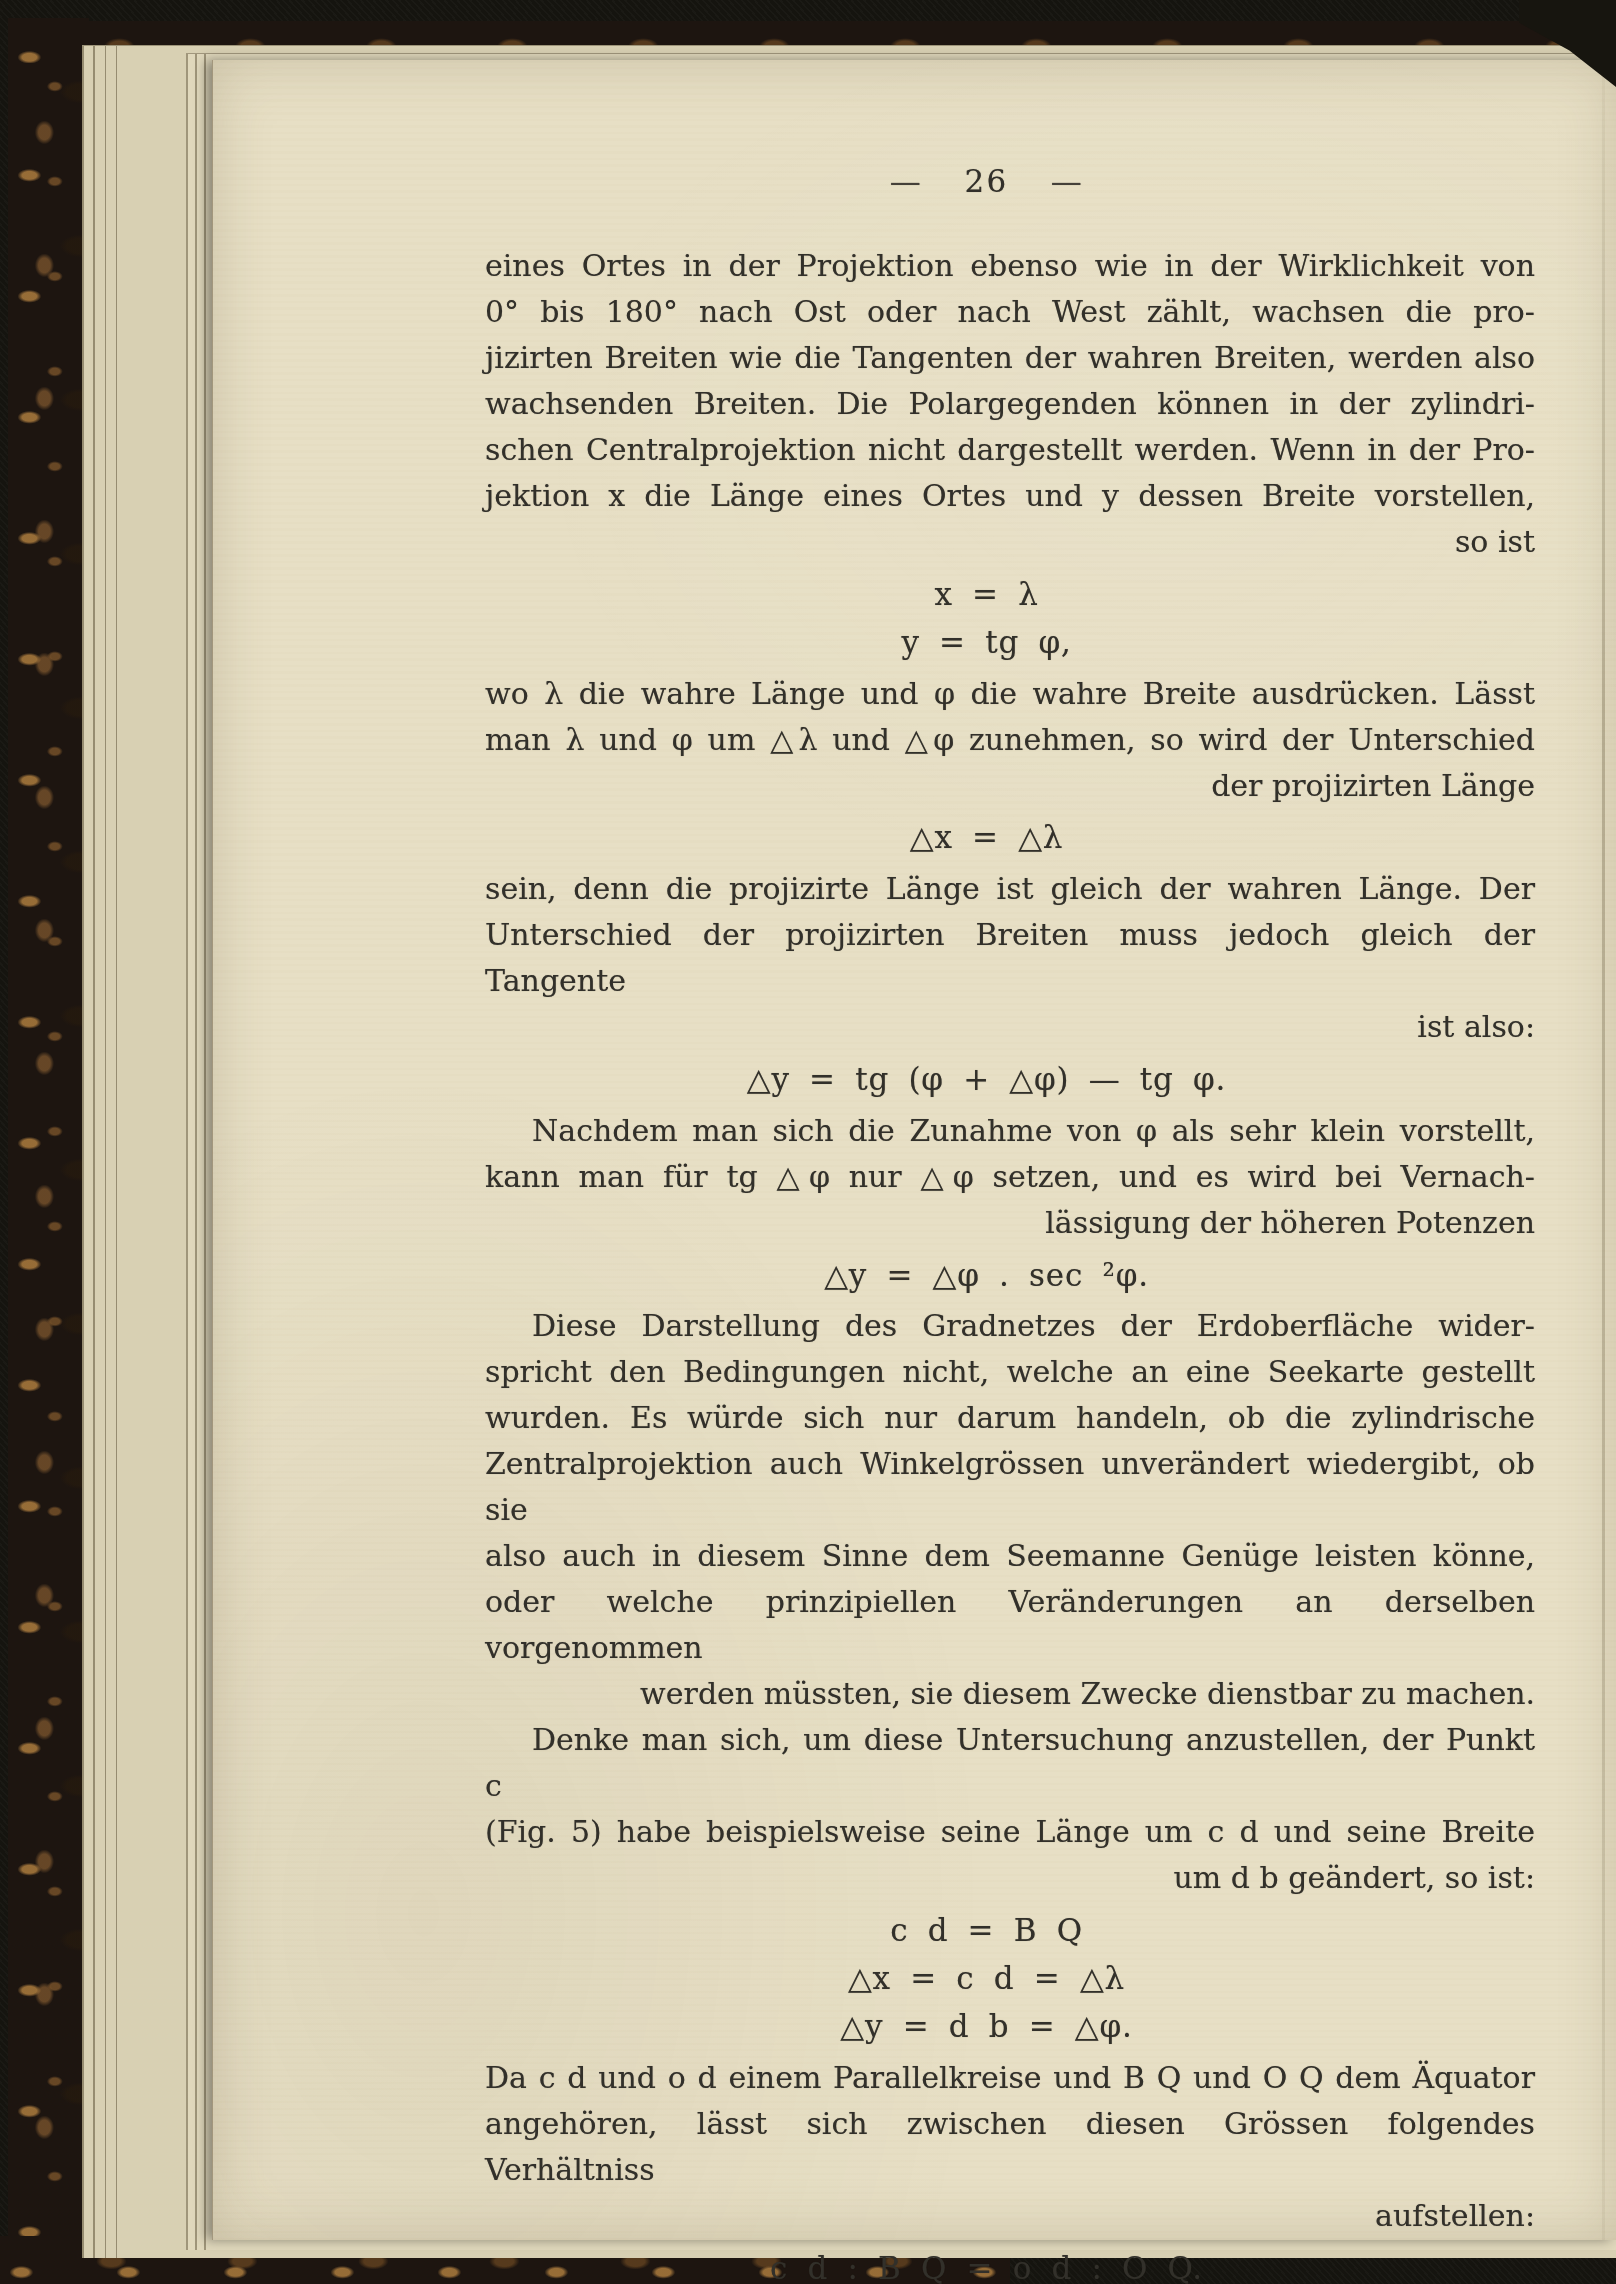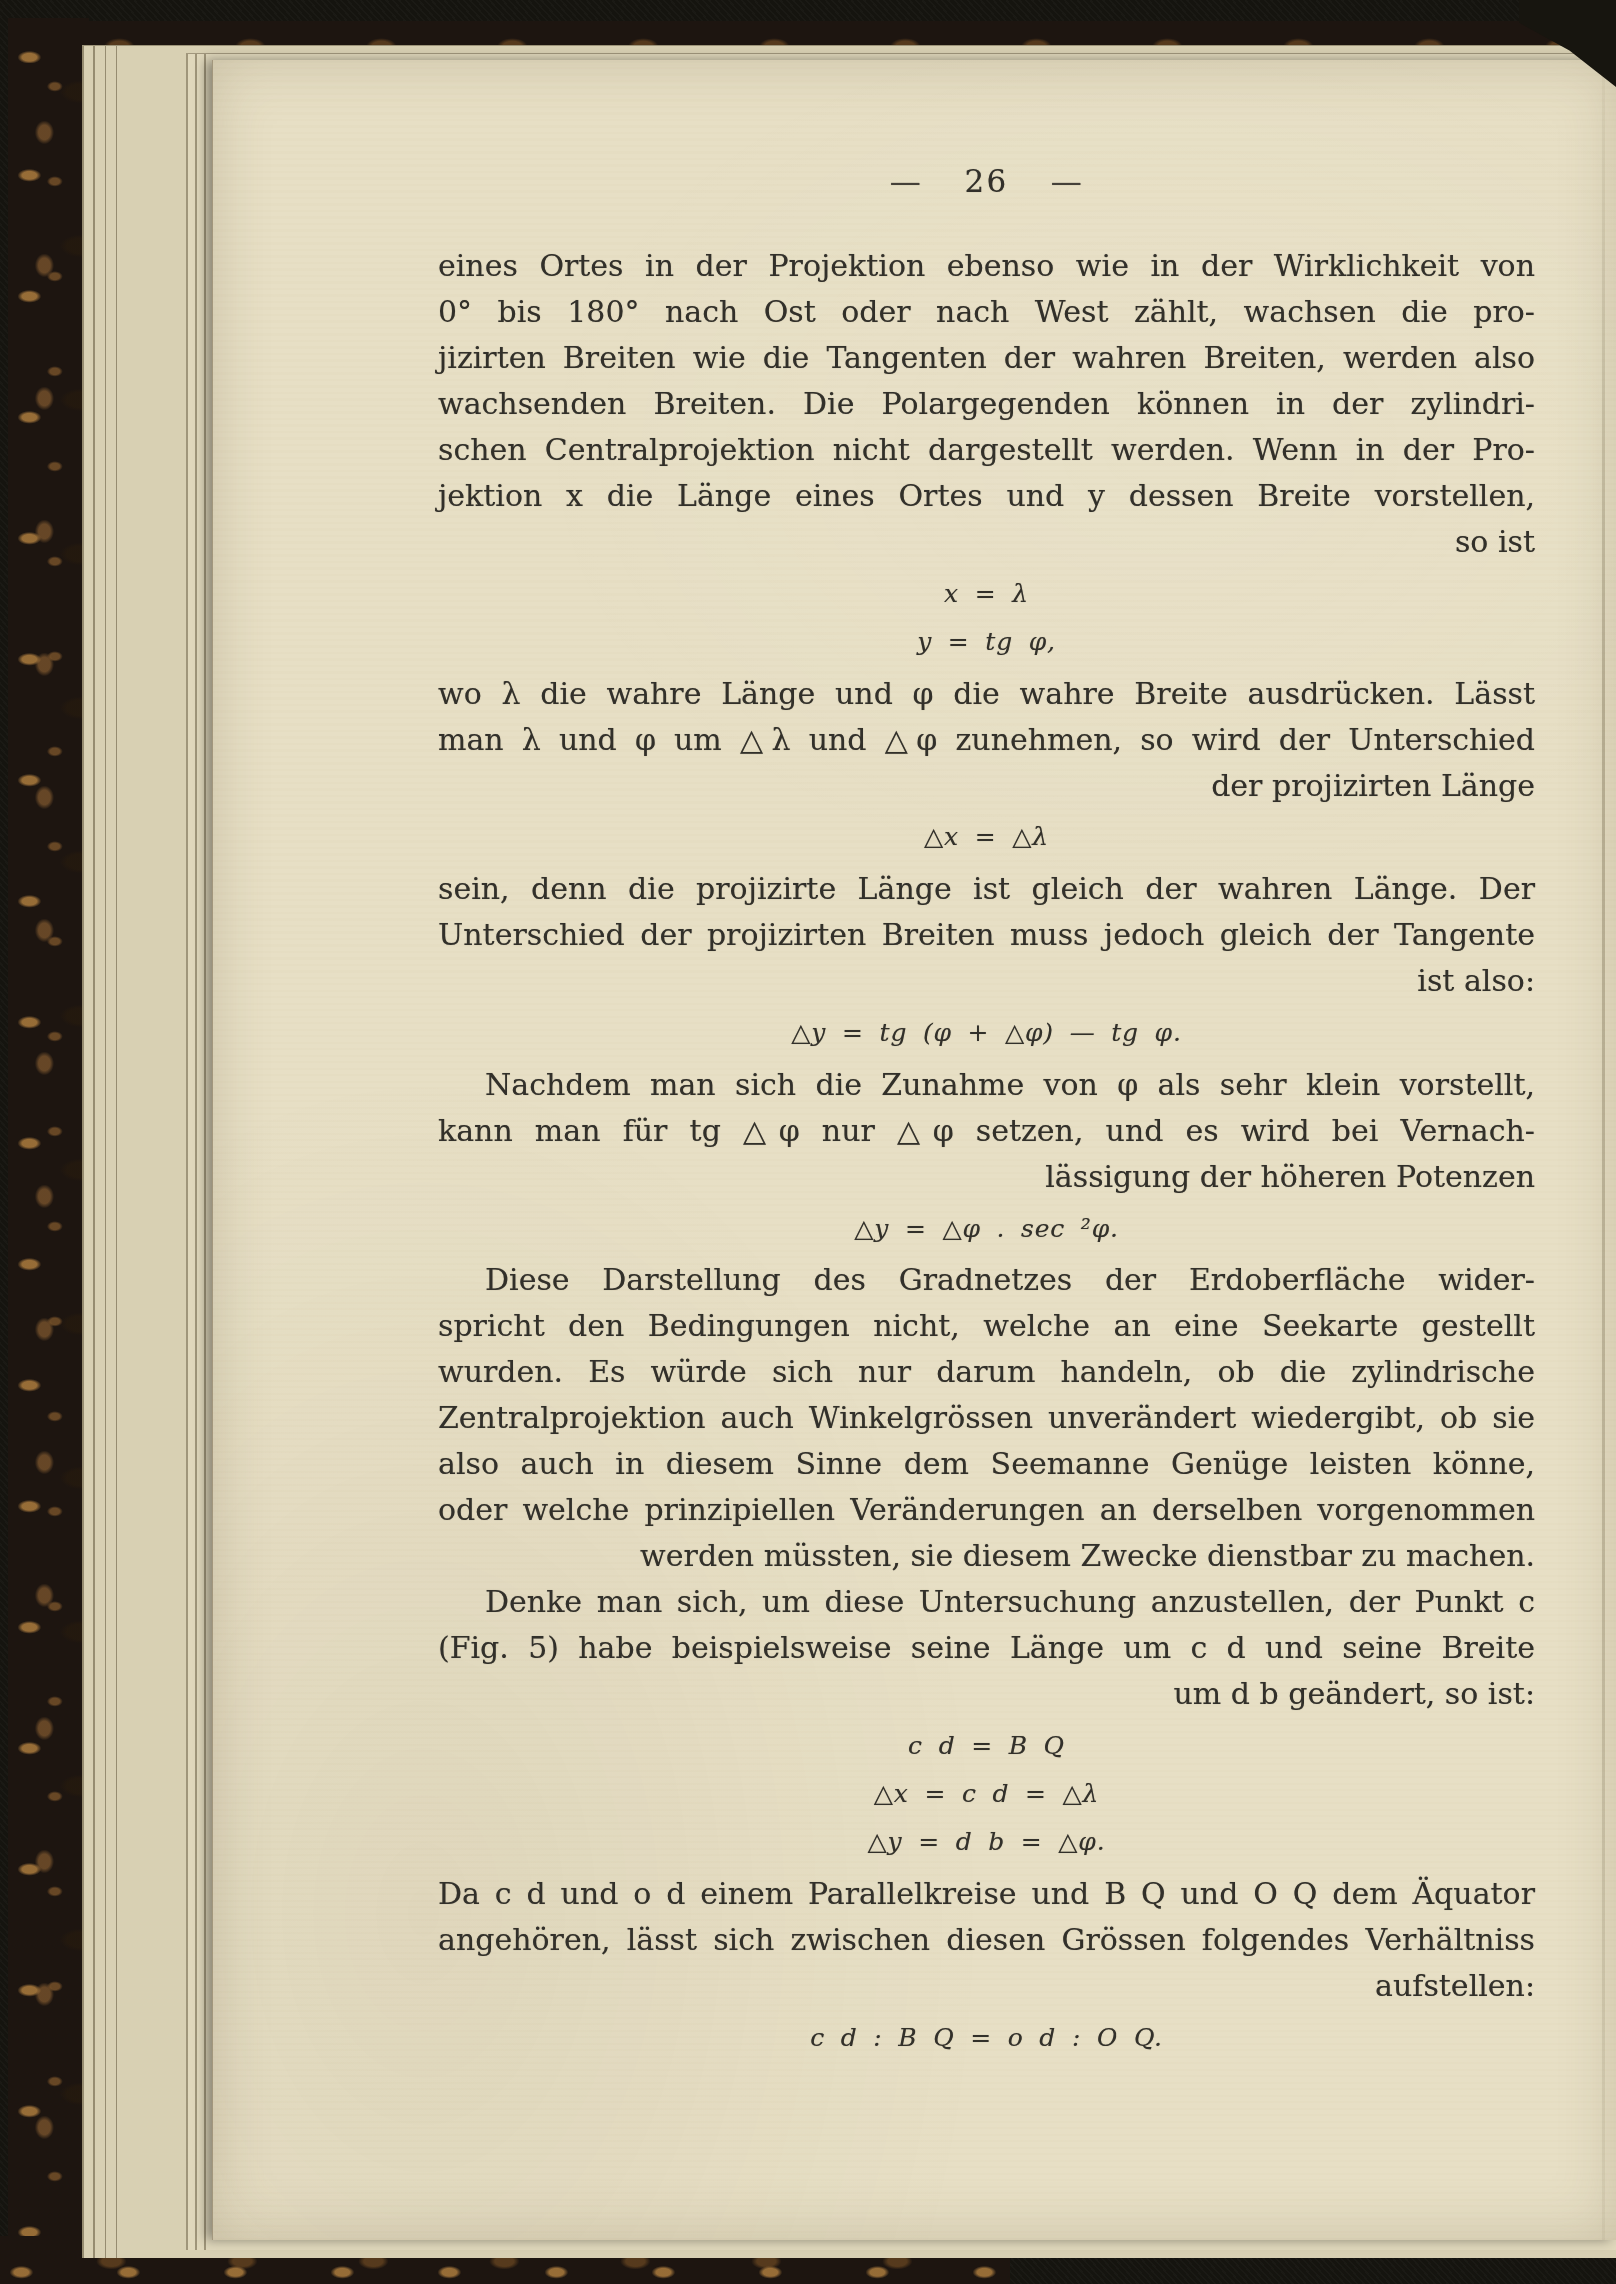--- a/index.html
+++ b/index.html
@@ -64,27 +64,27 @@
     font-size:30px;line-height:46px;
     text-shadow:0 0 0.8px rgba(50,47,40,.45);
   }
   .pagenum-row{
     display:flex;justify-content:center;align-items:center;gap:42px;
     line-height:47px;margin-bottom:38px;font-size:31px;
   }
   .pagenum-row .dash{color:#45413a;letter-spacing:1.6px;}
   .pagenum-row .num{letter-spacing:2.4px;text-align:center;}
 
-  .tl{min-height:46px;}
+  .tl{min-height:46px;margin-left:47px;}
   .j{text-align:justify;text-align-last:justify;}
   .l{text-align:right;}
   .in{text-indent:47px;}
 
   .fg{margin:4.8px 0;}
-  .fl{line-height:48px;text-align:center;font-style:italic;font-size:25px;word-spacing:.28em;letter-spacing:0.8px;}
+  .fl{line-height:48px;text-align:center;font-size:31px;word-spacing:.28em;letter-spacing:0.8px;}
 </style>
 </head>
 <body>
 
 <div class="scene">
 
   <div class="marble marble-left"></div>
   <div class="marble marble-top"></div>
   <div class="marble marble-bottom"></div>
 

